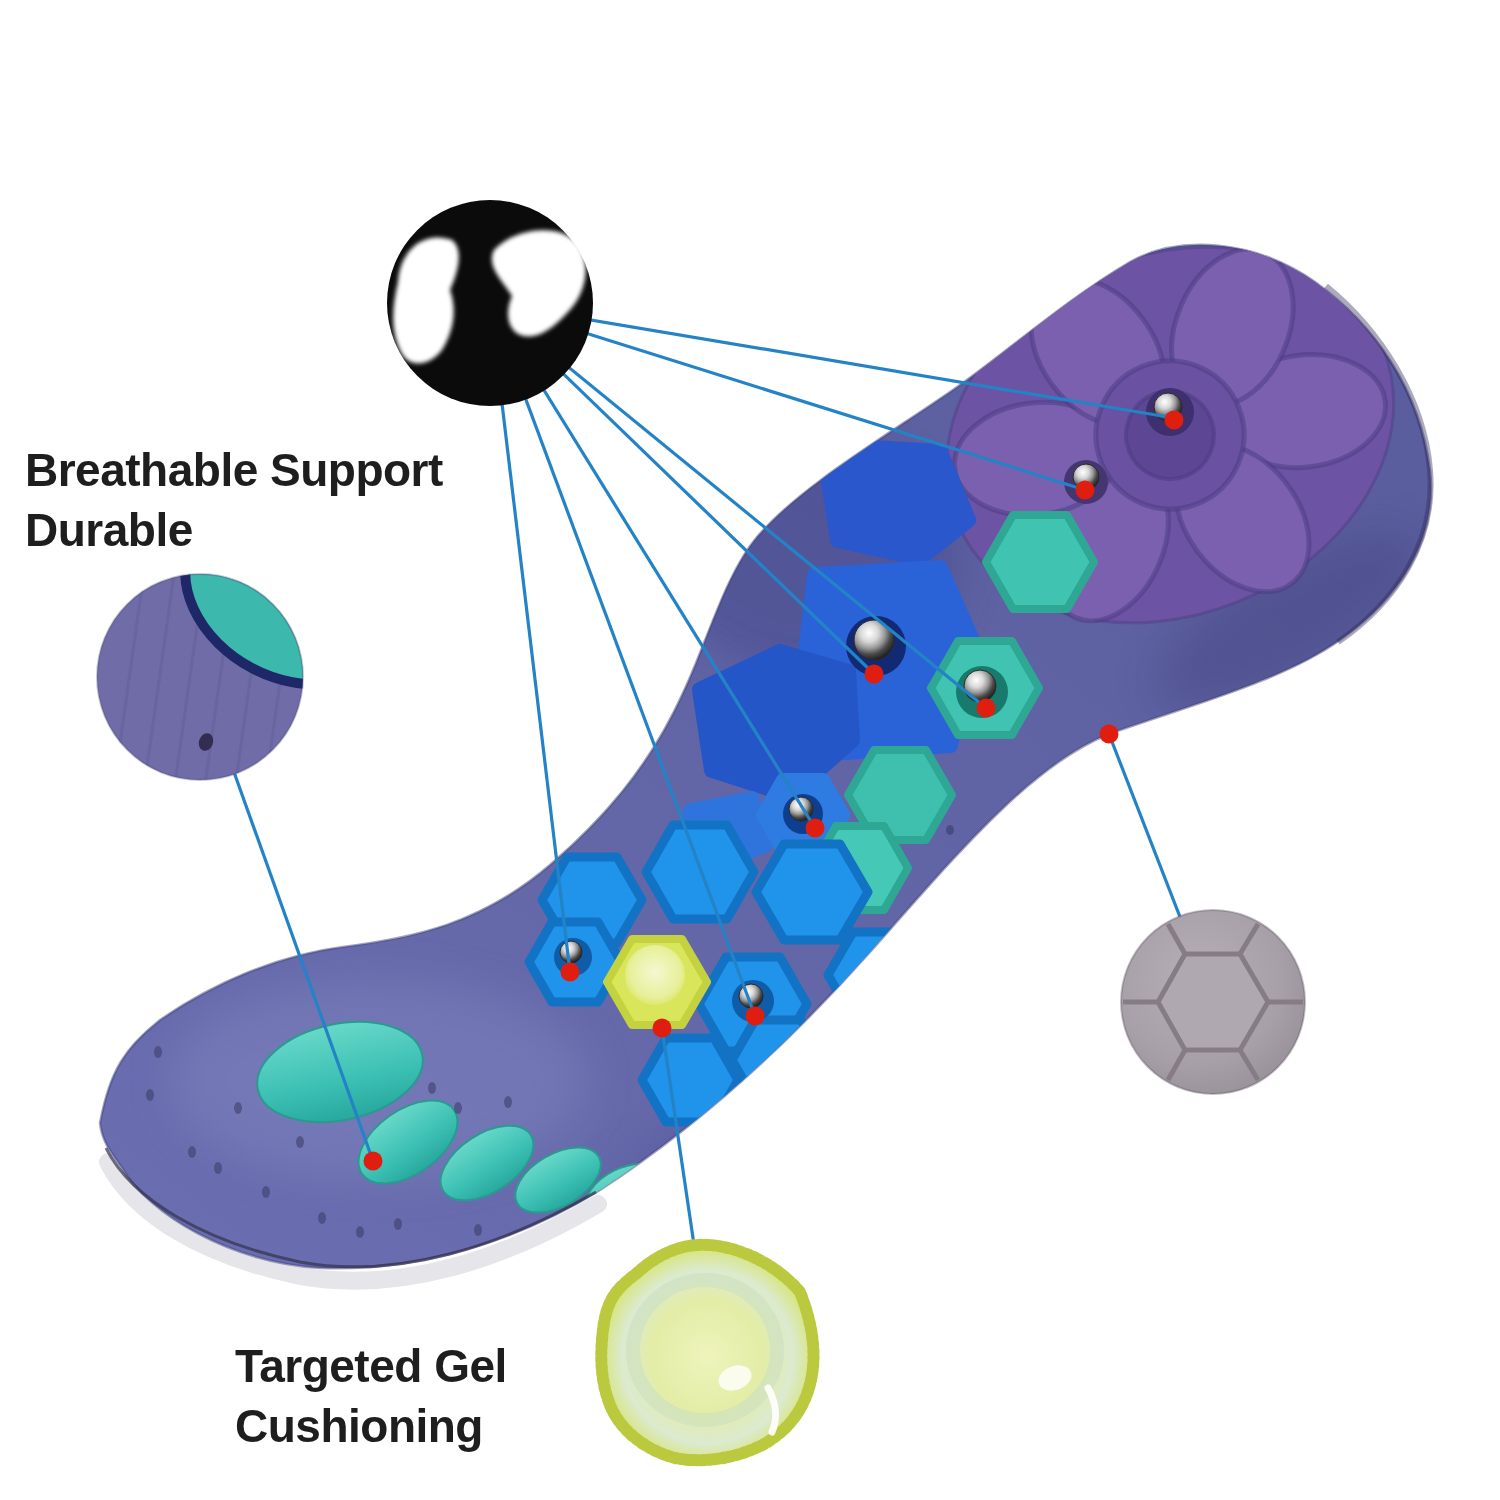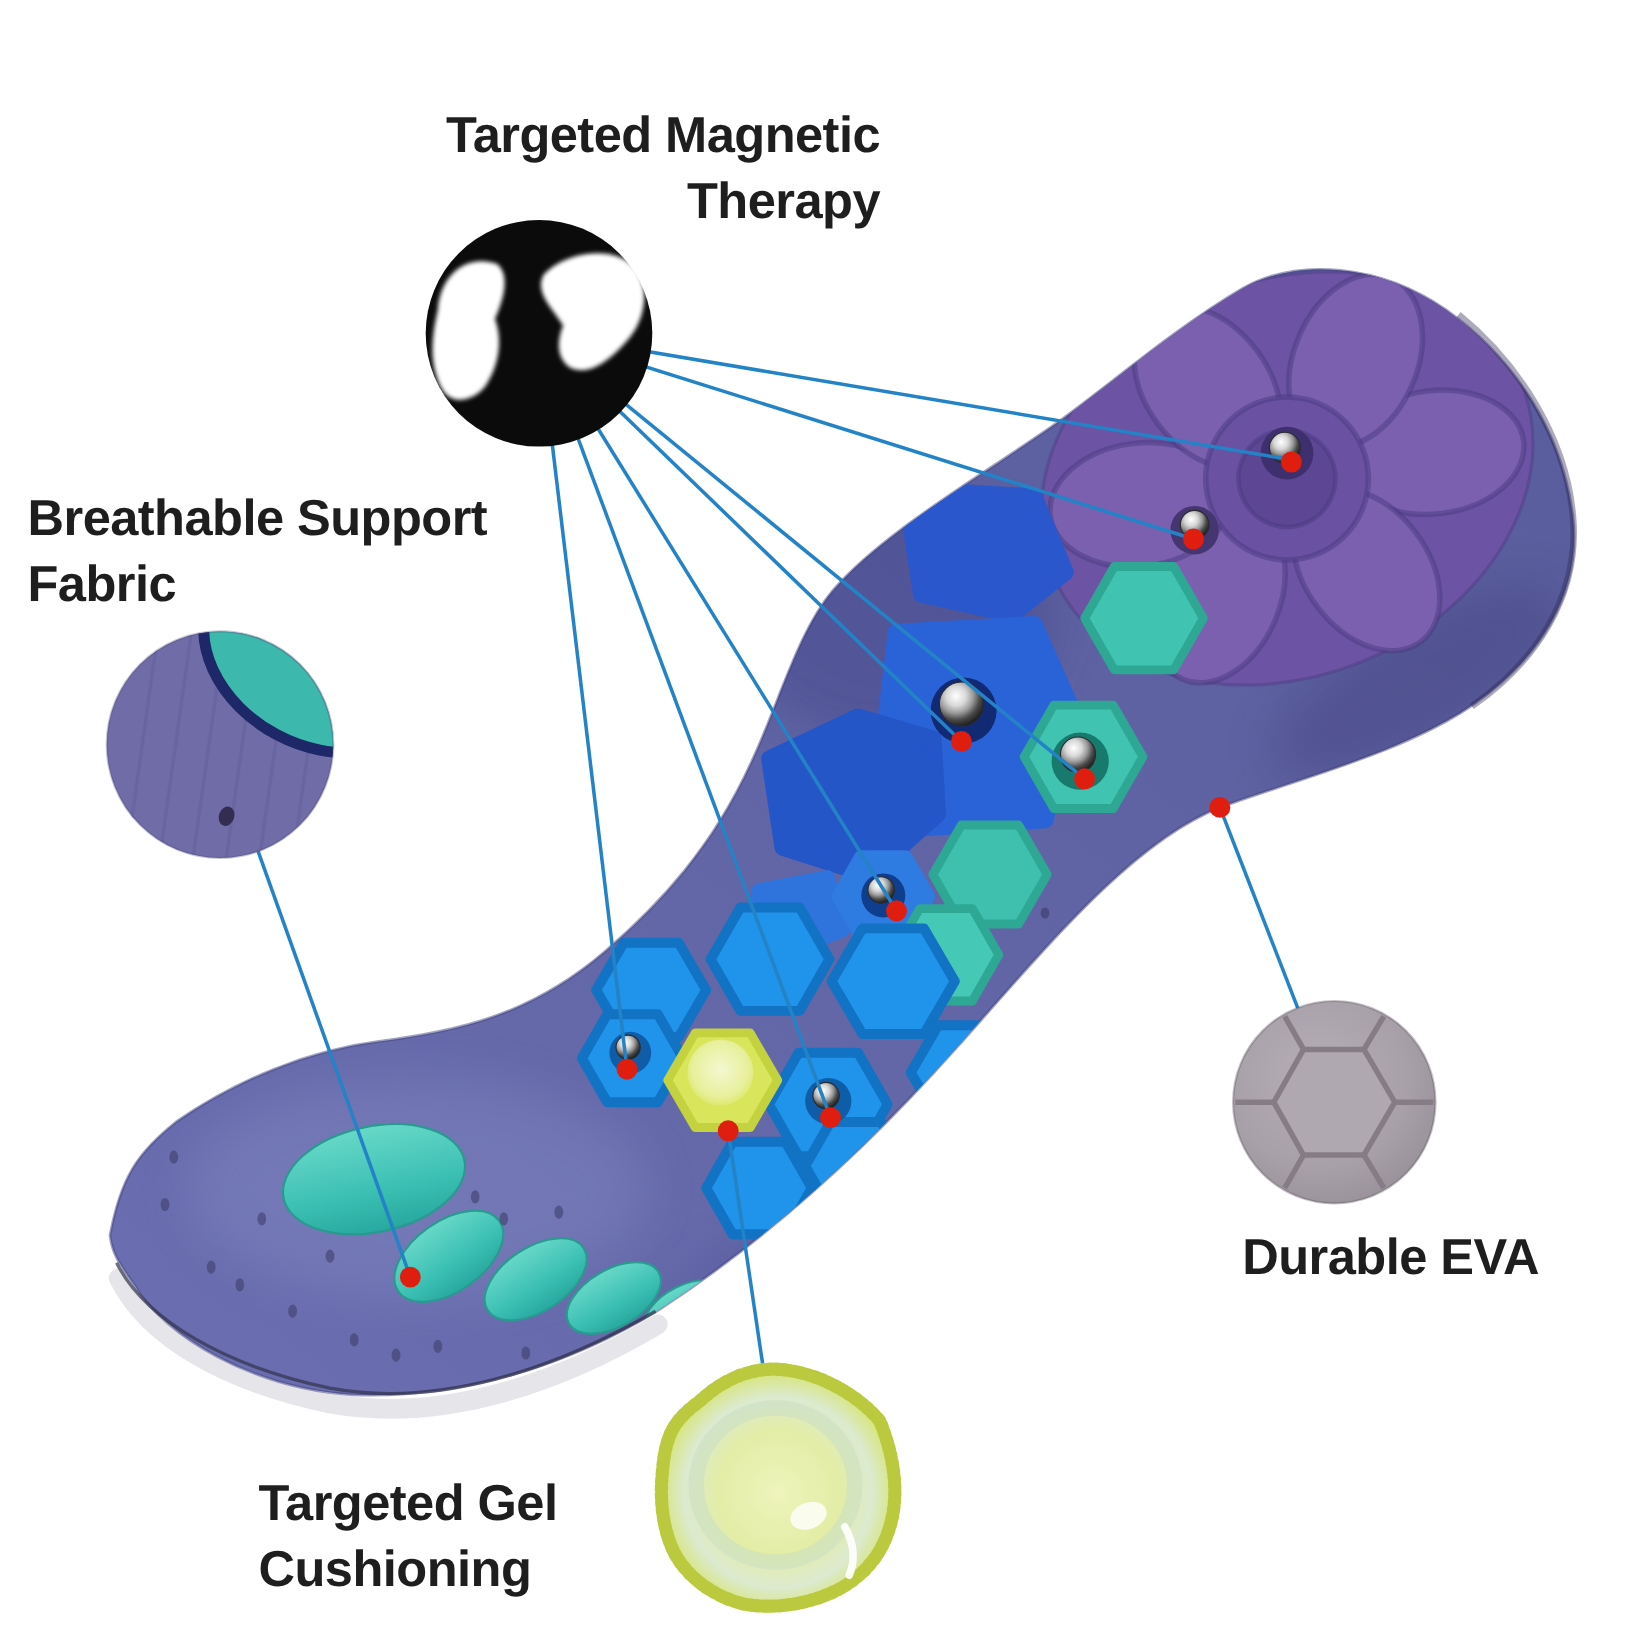--- a/index.html
+++ b/index.html
@@ -265,32 +265,27 @@
       <line x1="1240" y1="1050" x2="1258" y2="1080"></line>
       <line x1="1185" y1="1050" x2="1168" y2="1080"></line>
       <line x1="1158" y1="1002" x2="1123" y2="1002"></line>
       <line x1="1185" y1="954" x2="1168" y2="924"></line>
       <line x1="1240" y1="954" x2="1258" y2="924"></line>
     </g>
     <circle cx="1213" cy="1002" r="92" fill="none" stroke="#5a505c" stroke-width="2" opacity="0.35"></circle>
   </g>
 </svg>
 
-<div class="label label-magnetic">
-  <div>Targeted Magnetic</div>
-  <div>Therapy</div>
-</div>
 
 <div class="label label-fabric">
   <div>Breathable Support</div>
-  <div>Fabric</div>
+  <div>Durable</div>
 </div>
 
 <div class="label label-gel">
   <div>Targeted Gel</div>
   <div>Cushioning</div>
 </div>
 
 <div class="label label-eva">
-  <div>Durable EVA</div>
 </div>
 
 </div>
 
 </body></html>

